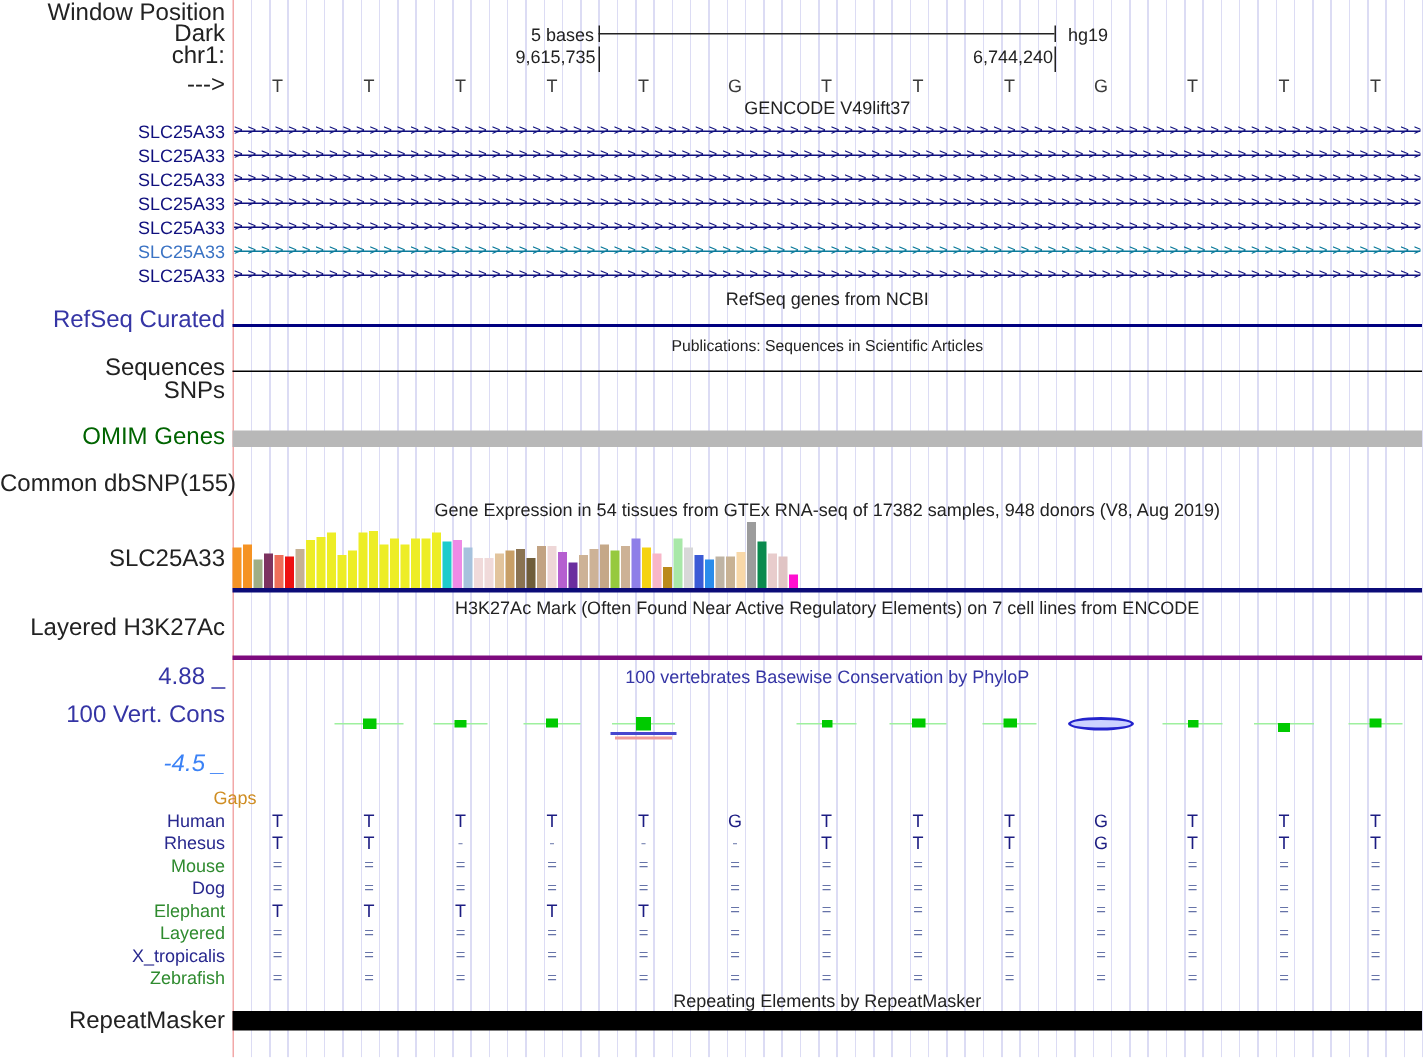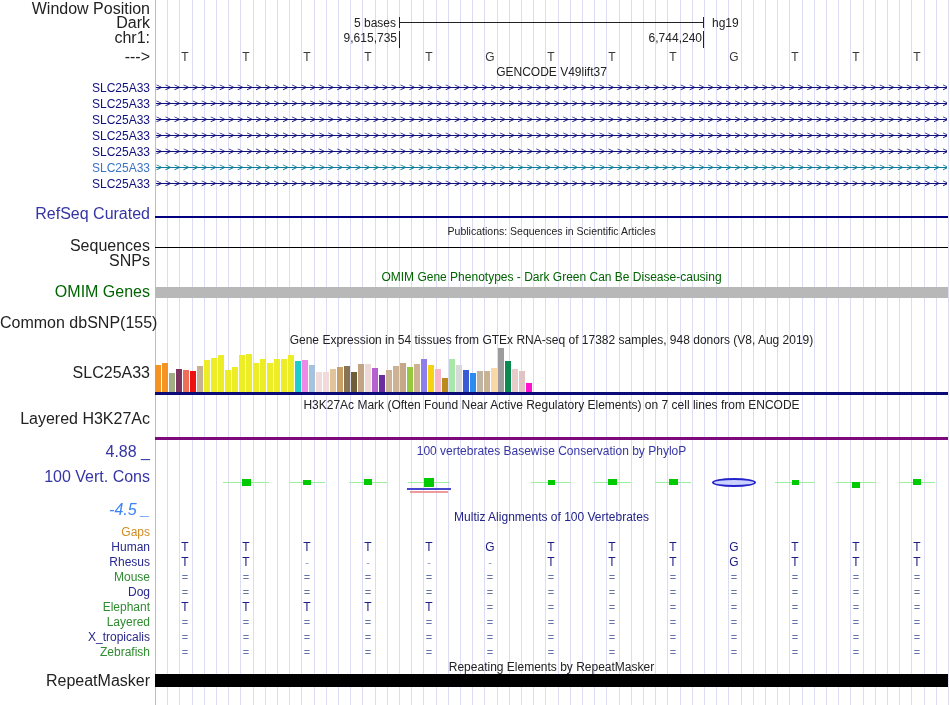--- a/index.html
+++ b/index.html
@@ -35,50 +35,49 @@
   <div class="vtick" style="left:399px;top:31px;height:17px;"></div>
   <div class="abs" style="right:248px;top:31px;font-size:12px;color:#222;">6,744,240</div>
   <div class="vtick" style="left:703px;top:31px;height:17px;"></div>
 
   <div class="lbl" style="top:50px;color:#222;">---&gt;</div>
   <div id="seq-row"></div>
 
   <div class="title" style="top:66px;color:#222;">GENCODE V49lift37</div>
   <div id="gene-rows"></div>
 
+  <div class="title" style="top:193px;color:#222;">RefSeq genes from NCBI</div>
   <div class="lbl" style="top:207px;color:#3535a5;">RefSeq Curated</div>
   <div class="hline" style="top:216px;height:2px;background:#000080;"></div>
 
   <div class="title small" style="top:225px;color:#222;">Publications: Sequences in Scientific Articles</div>
   <div class="lbl" style="top:239px;color:#222;">Sequences</div>
   <div class="hline" style="top:247px;height:1px;background:#000;"></div>
   <div class="lbl" style="top:254px;color:#222;">SNPs</div>
 
-  <div class="title" style="top:271px;color:#006400;">OMIM Gene Phenotypes - Dark Green Can Be Disease-causing</div>
   <div class="lbl" style="top:285px;color:#006400;">OMIM Genes</div>
   <div class="hline" style="top:287px;height:11px;background:#b8b8b8;"></div>
 
   <div class="lbl" style="top:316px;color:#222;">Common dbSNP(155)</div>
 
   <div class="title" style="top:334px;color:#222;">Gene Expression in 54 tissues from GTEx RNA-seq of 17382 samples, 948 donors (V8, Aug 2019)</div>
   <div class="lbl" style="top:366px;color:#222;">SLC25A33</div>
   <div id="gtex-bars"></div>
   <div class="hline" style="top:392px;height:3px;background:#0b0b78;"></div>
 
   <div class="title" style="top:399px;color:#222;">H3K27Ac Mark (Often Found Near Active Regulatory Elements) on 7 cell lines from ENCODE</div>
   <div class="lbl" style="top:412px;color:#222;">Layered H3K27Ac</div>
   <div class="hline" style="top:437px;height:3px;background:#7d0a7d;"></div>
 
   <div class="lbl" style="top:445px;color:#3535a5;">4.88 _</div>
   <div class="title" style="top:445px;color:#3535a5;">100 vertebrates Basewise Conservation by PhyloP</div>
   <div class="lbl" style="top:470px;color:#3535a5;">100 Vert. Cons</div>
   <div class="lbl" style="top:503px;color:#3b82f6;font-style:italic;">-4.5 _</div>
   <div id="phylop-marks"></div>
 
-  <div class="title" style="top:511px;color:#22228a;">Multiz Alignments of 100 Vertebrates</div>
   <div id="multiz-rows"></div>
 
   <div class="title" style="top:661px;color:#222;">Repeating Elements by RepeatMasker</div>
   <div class="lbl" style="top:674px;color:#222;">RepeatMasker</div>
   <div class="hline" style="top:674px;height:13px;background:#000;"></div>
 
 <div style="position: absolute; left: 185px; top: 50px; transform: translateX(-50%); font-size: 12px; line-height: 14px; color: rgb(58, 58, 58);">T</div>
     <div style="position: absolute; left: 246px; top: 50px; transform: translateX(-50%); font-size: 12px; line-height: 14px; color: rgb(58, 58, 58);">T</div>
     <div style="position: absolute; left: 307px; top: 50px; transform: translateX(-50%); font-size: 12px; line-height: 14px; color: rgb(58, 58, 58);">T</div>
     <div style="position: absolute; left: 368px; top: 50px; transform: translateX(-50%); font-size: 12px; line-height: 14px; color: rgb(58, 58, 58);">T</div>
@@ -196,21 +195,21 @@
     <div style="position: absolute; left: 607.5px; top: 479px; width: 9px; height: 6px; background: rgb(0, 202, 0);"></div>
     <div style="position: absolute; left: 655px; top: 482px; width: 36px; height: 1px; background: rgb(158, 240, 158);"></div>
     <div style="position: absolute; left: 668.5px; top: 479px; width: 9px; height: 6px; background: rgb(0, 202, 0);"></div>
     <div style="position: absolute; left: 712px; top: 478px; width: 44px; height: 9px; border: 2px solid rgb(35, 35, 204); border-radius: 50%; background: rgb(204, 210, 255); box-sizing: border-box;"></div>
     <div style="position: absolute; left: 775px; top: 482px; width: 40px; height: 1px; background: rgb(158, 240, 158);"></div>
     <div style="position: absolute; left: 791.5px; top: 480px; width: 7px; height: 5px; background: rgb(0, 202, 0);"></div>
     <div style="position: absolute; left: 836px; top: 482px; width: 40px; height: 1px; background: rgb(158, 240, 158);"></div>
     <div style="position: absolute; left: 852px; top: 482px; width: 8px; height: 6px; background: rgb(0, 202, 0);"></div>
     <div style="position: absolute; left: 899px; top: 482px; width: 36px; height: 1px; background: rgb(158, 240, 158);"></div>
     <div style="position: absolute; left: 913px; top: 479px; width: 8px; height: 6px; background: rgb(0, 202, 0);"></div>
-    <div style="position: absolute; left: 0px; top: 525px; width: 150px; text-align: right; font-size: 12px; line-height: 14px; color: rgb(207, 141, 34);">Gaps</div>
+    <div style="position: absolute; left: 0px; top: 525px; width: 150px; text-align: right; font-size: 12px; line-height: 14px; color: rgb(207, 141, 34); padding-left: 21px;">Gaps</div>
     <div style="position: absolute; left: 0px; top: 540px; width: 150px; text-align: right; font-size: 12px; line-height: 14px; color: rgb(40, 40, 142);">Human</div>
     <div style="position: absolute; left: 185px; top: 540px; transform: translateX(-50%); font-size: 12px; line-height: 14px; color: rgb(28, 28, 130);">T</div>
     <div style="position: absolute; left: 246px; top: 540px; transform: translateX(-50%); font-size: 12px; line-height: 14px; color: rgb(28, 28, 130);">T</div>
     <div style="position: absolute; left: 307px; top: 540px; transform: translateX(-50%); font-size: 12px; line-height: 14px; color: rgb(28, 28, 130);">T</div>
     <div style="position: absolute; left: 368px; top: 540px; transform: translateX(-50%); font-size: 12px; line-height: 14px; color: rgb(28, 28, 130);">T</div>
     <div style="position: absolute; left: 429px; top: 540px; transform: translateX(-50%); font-size: 12px; line-height: 14px; color: rgb(28, 28, 130);">T</div>
     <div style="position: absolute; left: 490px; top: 540px; transform: translateX(-50%); font-size: 12px; line-height: 14px; color: rgb(28, 28, 130);">G</div>
     <div style="position: absolute; left: 551px; top: 540px; transform: translateX(-50%); font-size: 12px; line-height: 14px; color: rgb(28, 28, 130);">T</div>
     <div style="position: absolute; left: 612px; top: 540px; transform: translateX(-50%); font-size: 12px; line-height: 14px; color: rgb(28, 28, 130);">T</div>
     <div style="position: absolute; left: 673px; top: 540px; transform: translateX(-50%); font-size: 12px; line-height: 14px; color: rgb(28, 28, 130);">T</div>

